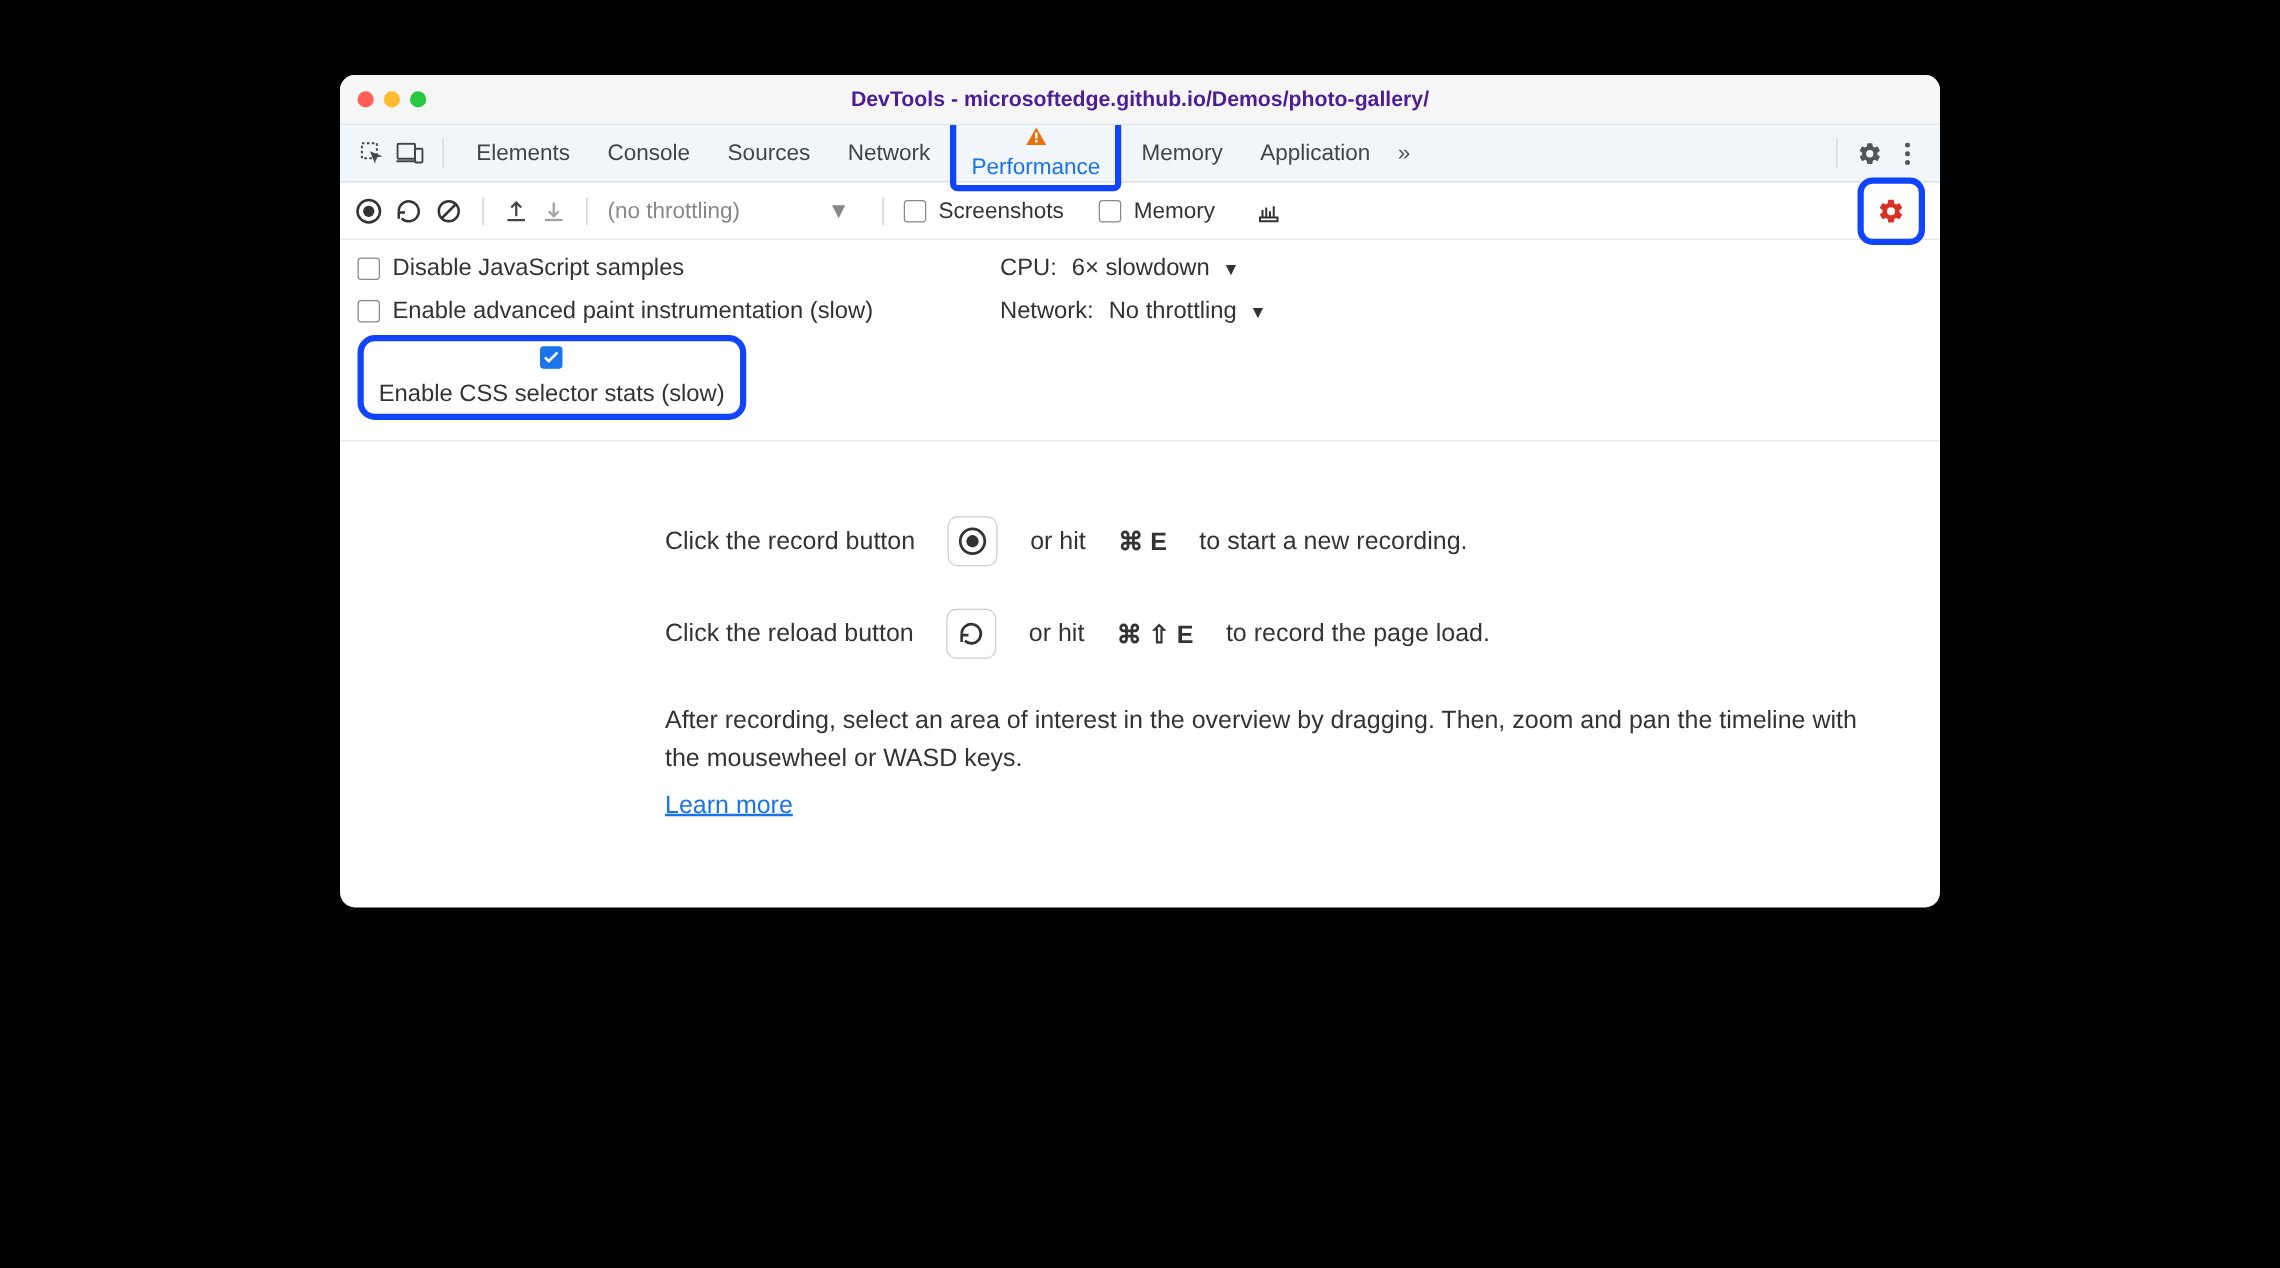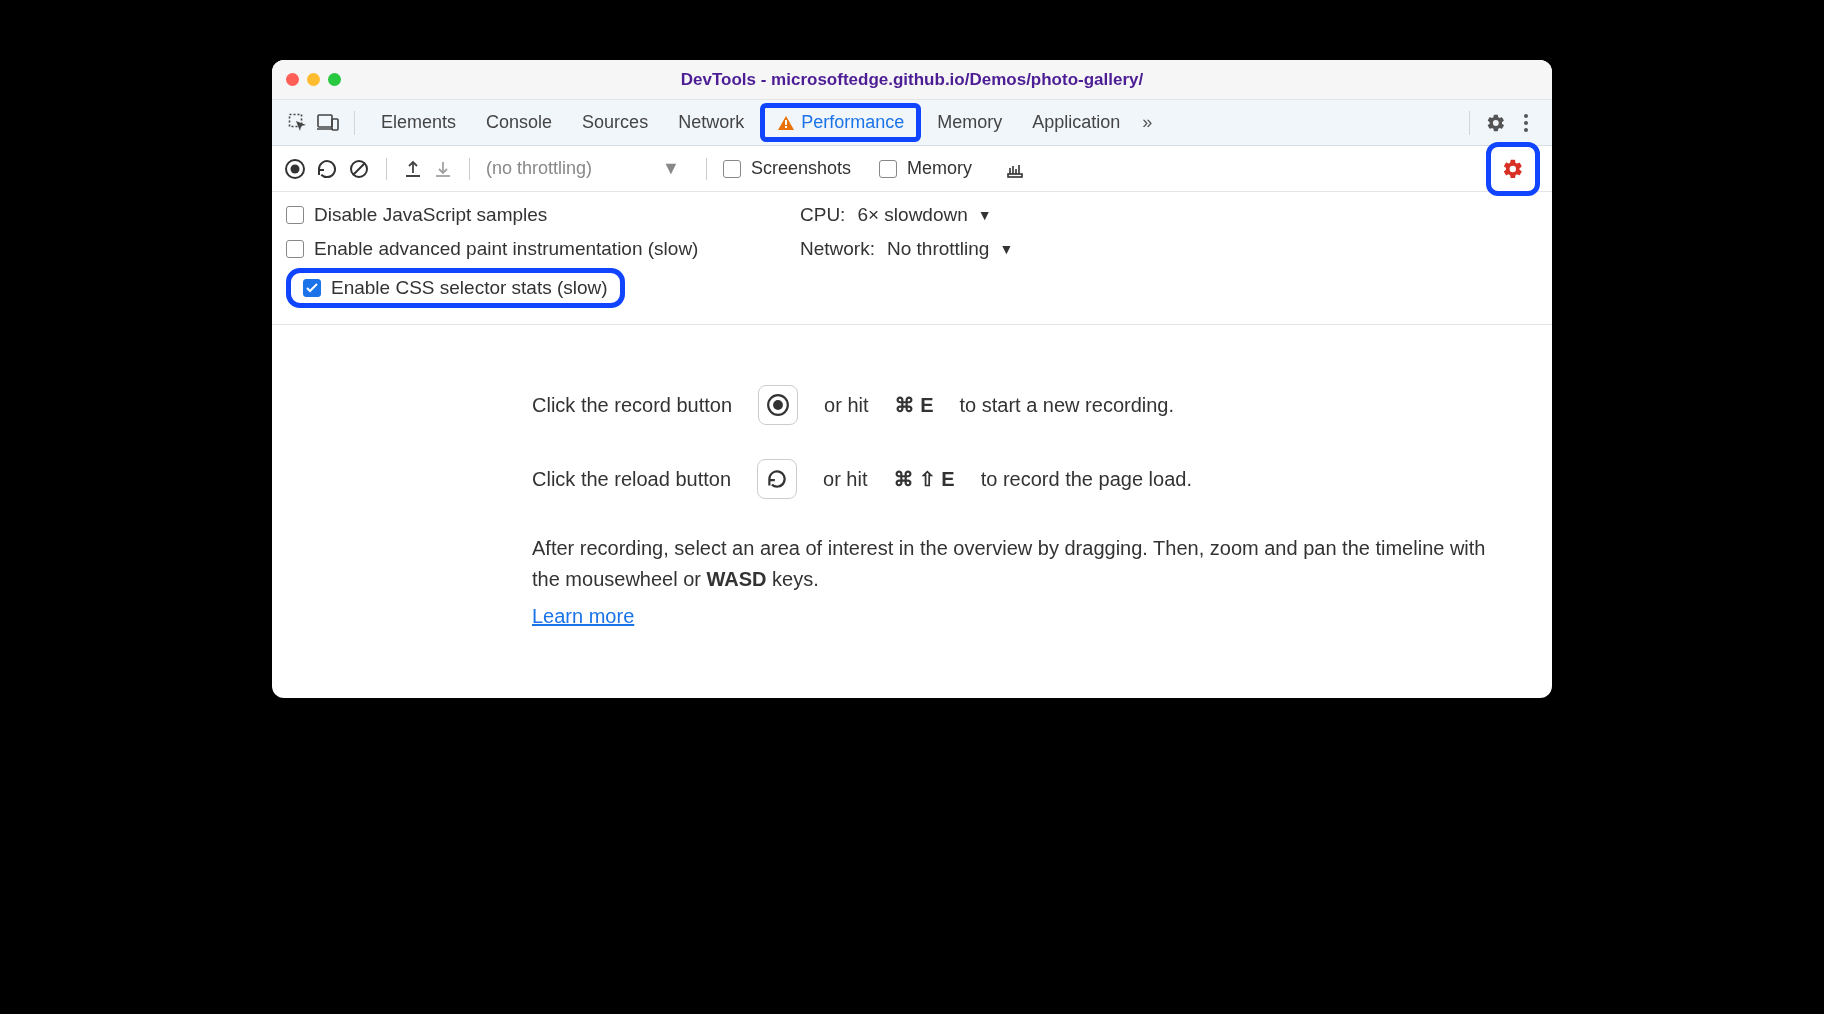--- a/index.html
+++ b/index.html
@@ -77,20 +77,21 @@
   .tabbar .tab.active {
     color: #1a73e8;
     display: flex;
     align-items: center;
     gap: 6px;
   }
   .highlight-blue {
     border: 5px solid #1044ff;
     border-radius: 14px;
     padding: 4px 12px !important;
+    flex-direction: column;
   }
   .highlight-blue-tight {
     border: 5px solid #1044ff;
     border-radius: 12px;
     padding: 2px;
   }
   .tabbar .spacer { flex: 1; }
   .tabbar .chev { font-size: 18px; color:#555; padding:0 6px;}
   
   .toolbar {
@@ -153,21 +154,21 @@
     margin-left: 220px;
   }
   .help-line.paragraph { display:block; line-height:1.55; margin-bottom:10px;}
   .btn-box {
     width: 40px; height: 40px;
     border:1px solid #ccc; border-radius:8px;
     display:inline-flex; align-items:center; justify-content:center;
     background:#fff;
   }
   .kbd { font-weight:600; }
-  .wasd { font-weight:700;text-align:right; }
+  .wasd { font-weight:400;text-align:right; }
   a.learn { color:#1a73e8; text-decoration:underline; font-size:20px; margin-left:220px;}
   .gear-highlight {
     width:40px; height:40px;
     display:flex; align-items:center; justify-content:center;
     color:#d93025;
   }
   svg { display:block; }
 </style>
 </head>
 <body>

